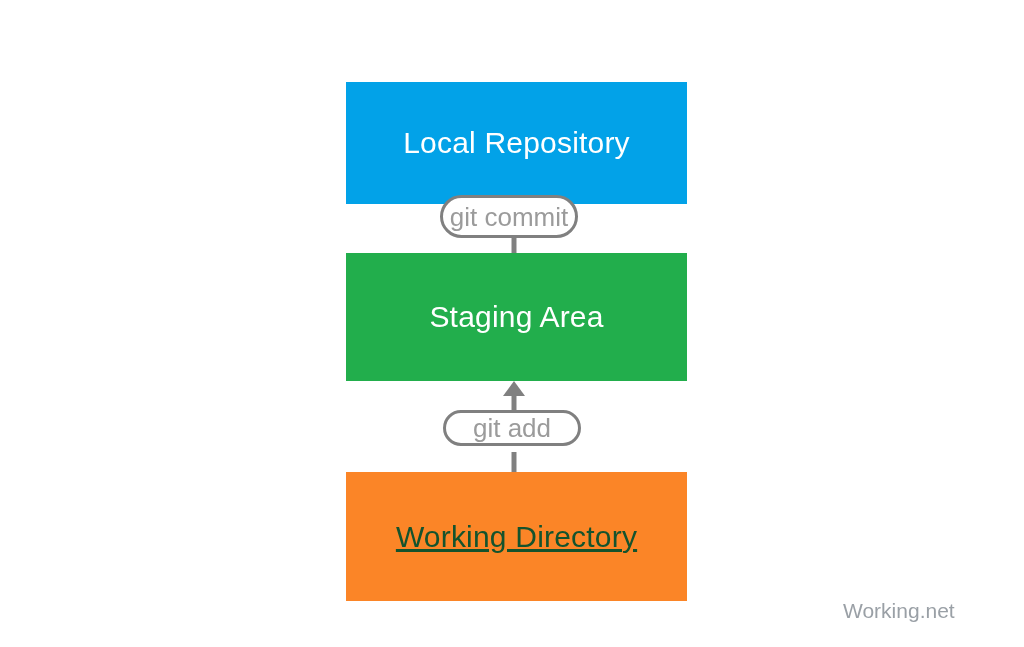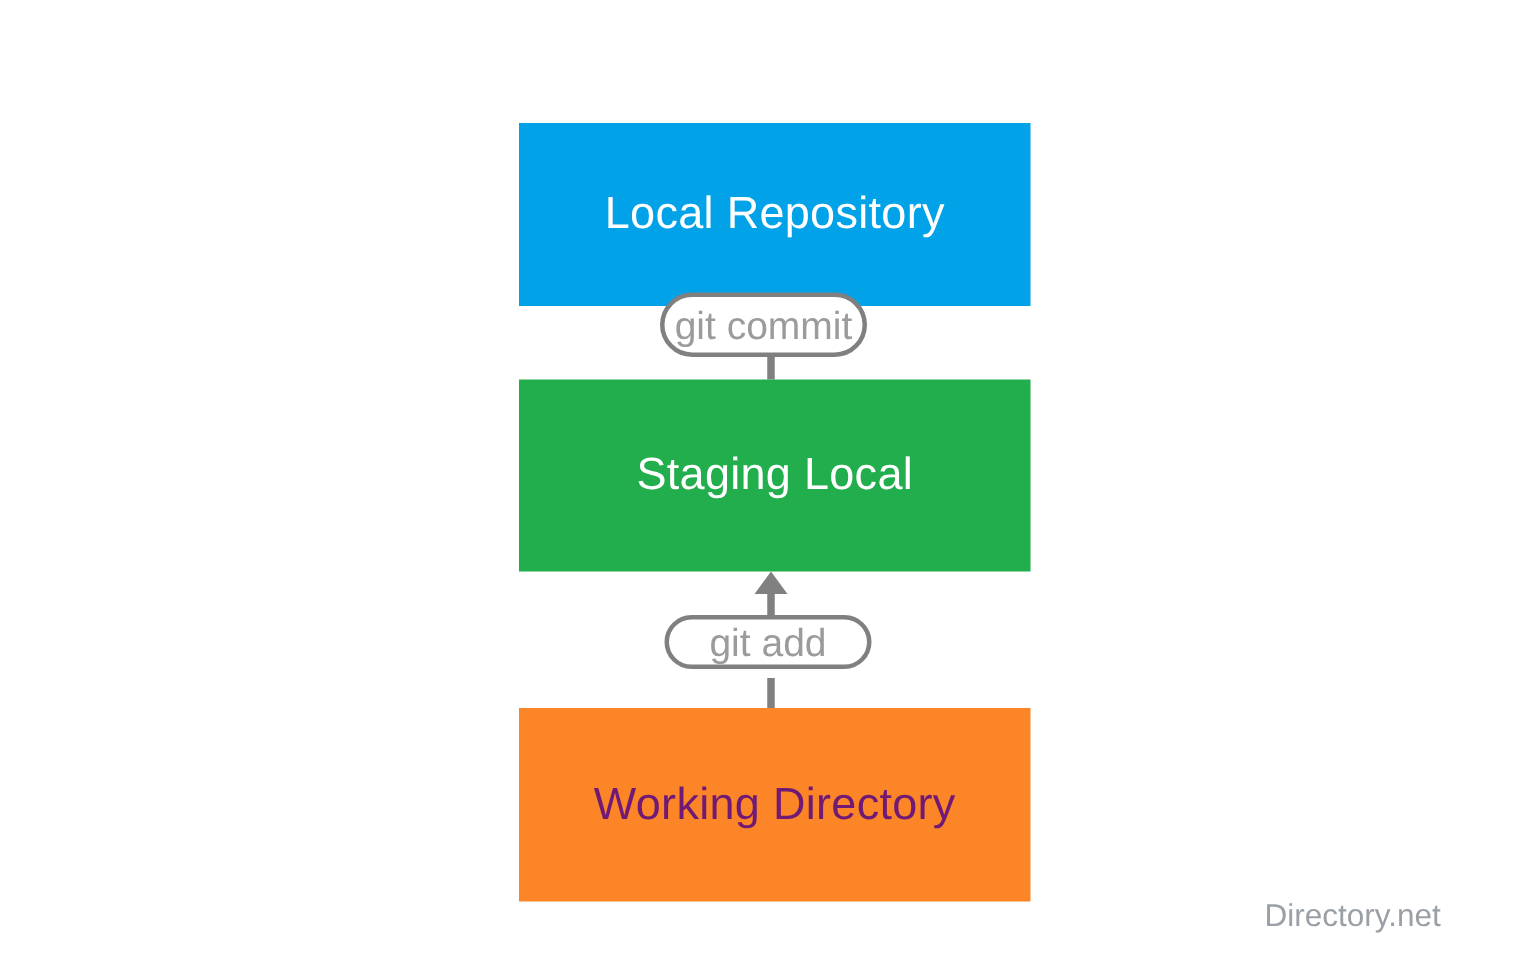--- a/index.html
+++ b/index.html
@@ -120,30 +120,30 @@
       <line x1="514" y1="410" x2="514" y2="392" stroke="#808080" stroke-width="5"></line>
       <polygon points="514,381 503,396 525,396" fill="#808080"></polygon>
     </g>
   </svg>
 
   <div class="stage-box" id="box-local-repository" style="background: rgb(2, 162, 232);">
     <span class="stage-label" style="color: rgb(255, 255, 255);">Local Repository</span>
   </div>
 
   <div class="stage-box" id="box-staging-area" style="background: rgb(34, 174, 76);">
-    <span class="stage-label" style="color: rgb(255, 255, 255);">Staging Local</span>
+    <span class="stage-label" style="color: rgb(255, 255, 255);">Staging Area</span>
   </div>
 
   <div class="stage-box" id="box-working-directory" style="background: rgb(251, 133, 39);">
-    <span class="stage-label" style="color: #701a75;">Working Directory</span>
+    <span class="stage-label" style="color: #14532d; text-decoration: underline;">Working Directory</span>
   </div>
 
   <div class="command-pill" id="pill-git-commit" style="border-color: rgb(128, 128, 128);">
     <span class="command-pill-label" style="color: rgb(155, 155, 155);">git commit</span>
   </div>
 
   <div class="command-pill" id="pill-git-add" style="border-color: rgb(128, 128, 128);">
     <span class="command-pill-label" style="color: rgb(155, 155, 155);">git add</span>
   </div>
 
-  <div id="watermark" style="color: rgb(154, 160, 166);">Directory.net</div>
+  <div id="watermark" style="color: rgb(154, 160, 166);">Working.net</div>
 
 </div>
 
 </body></html>

